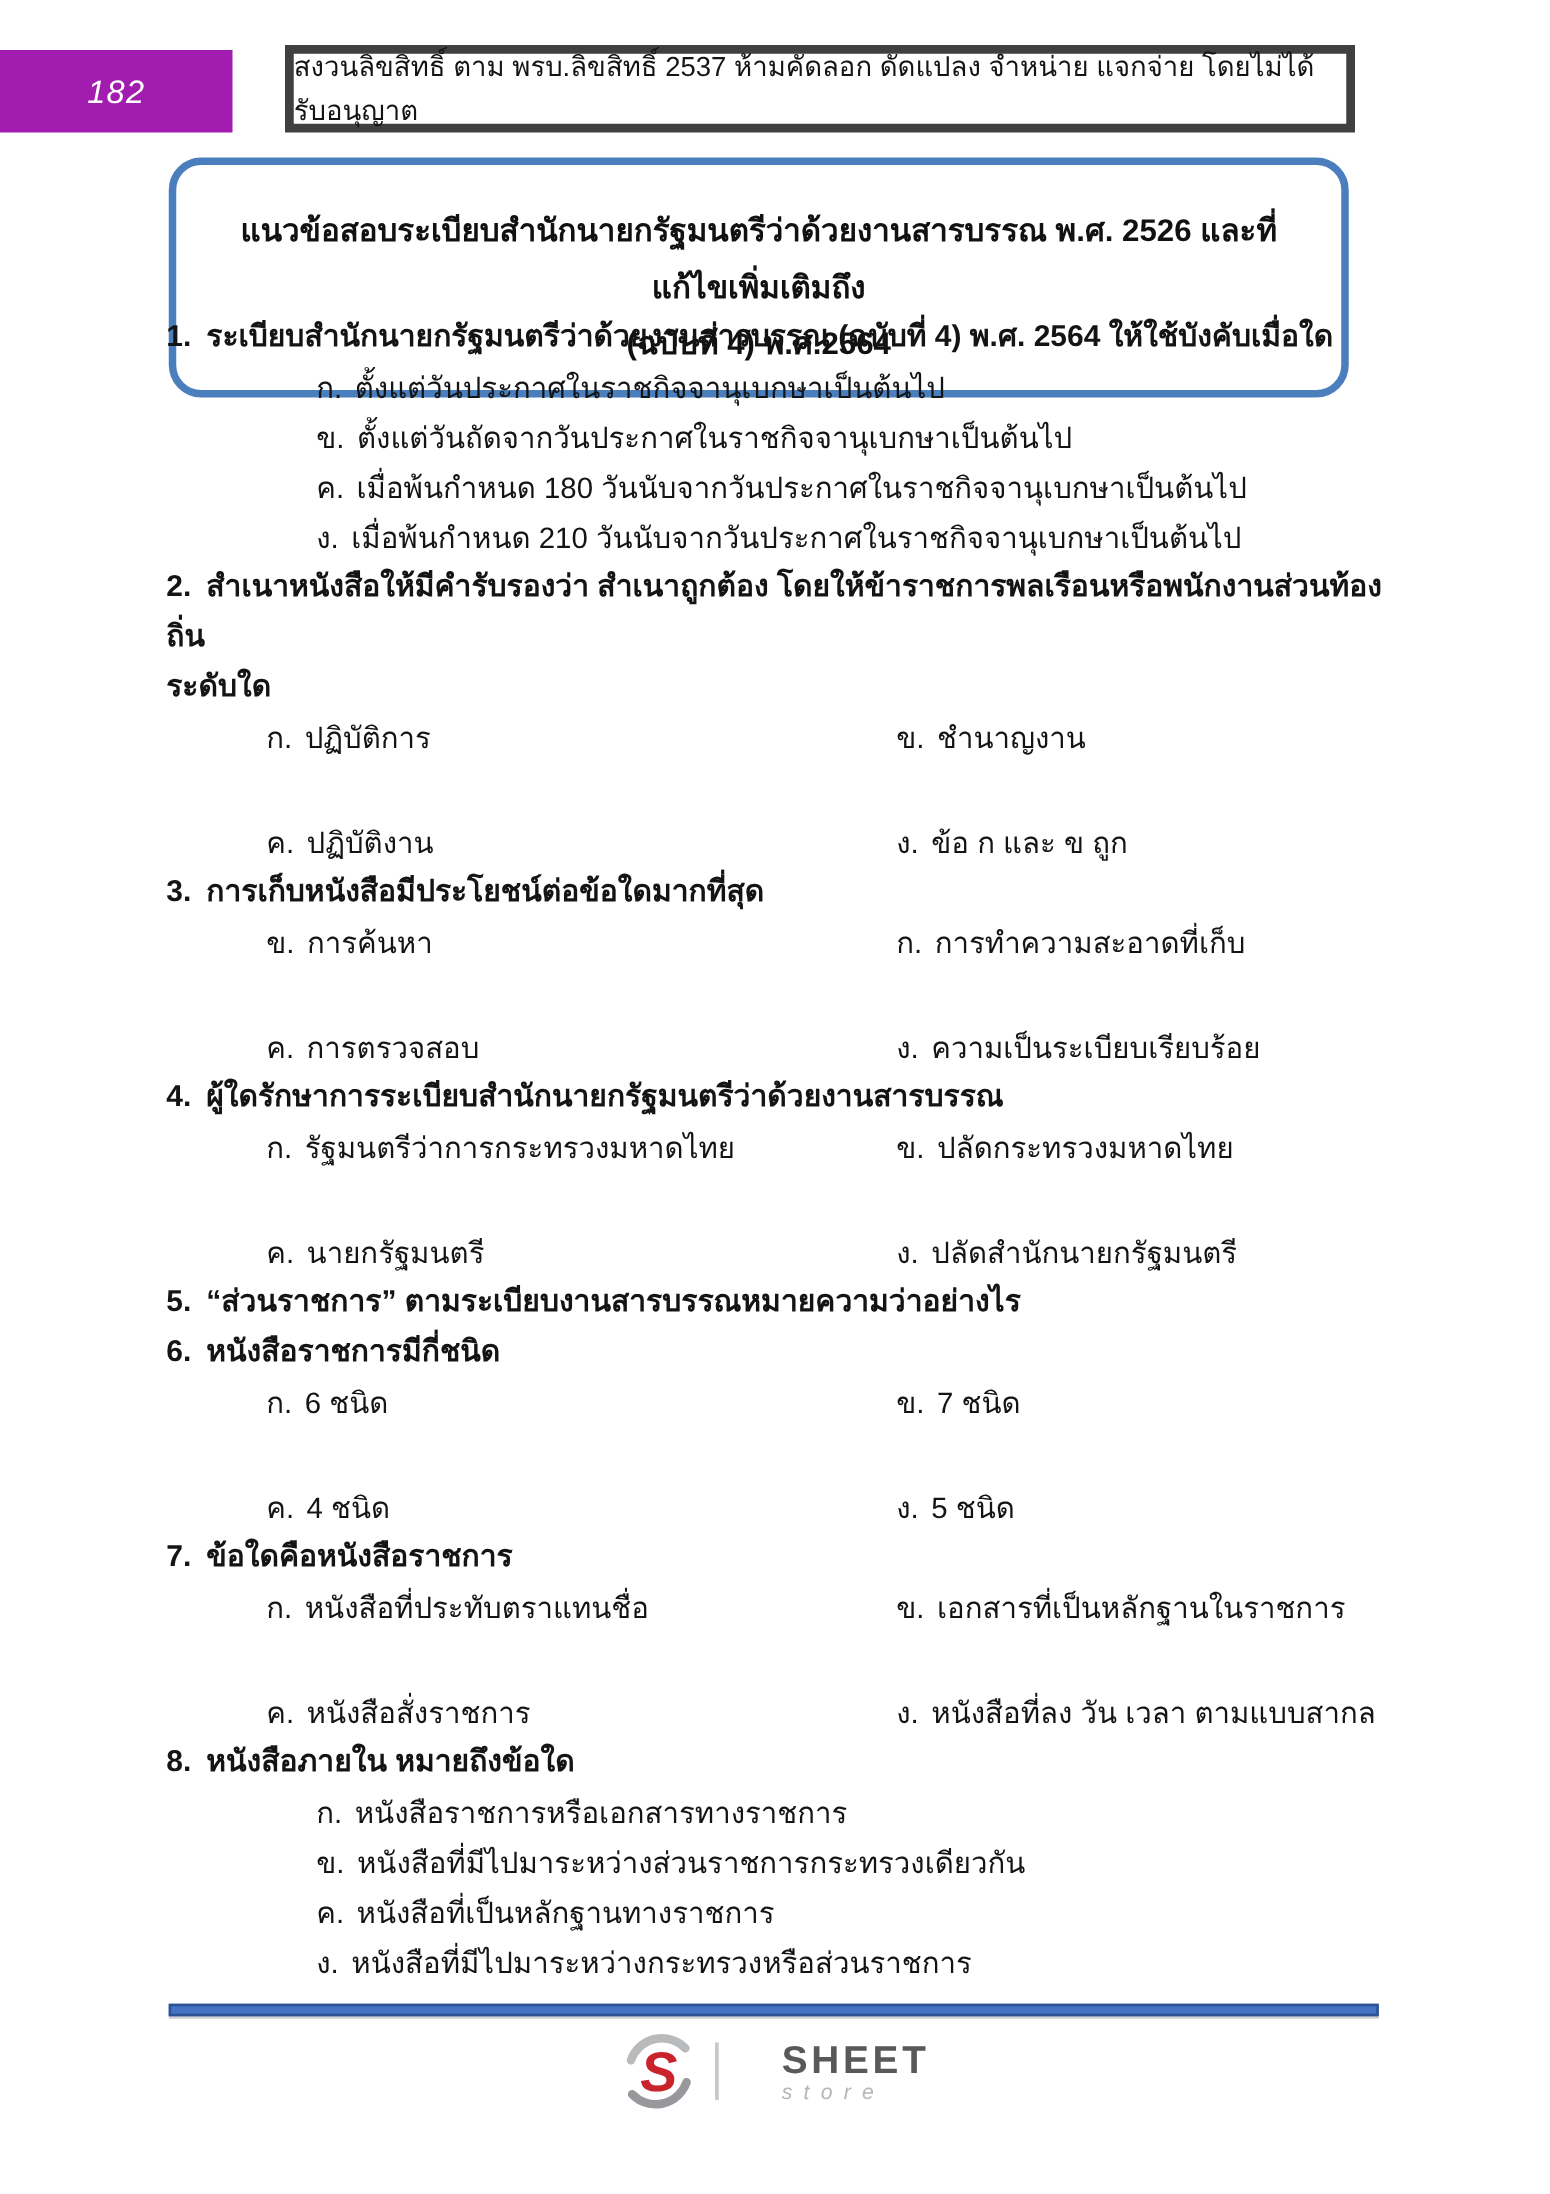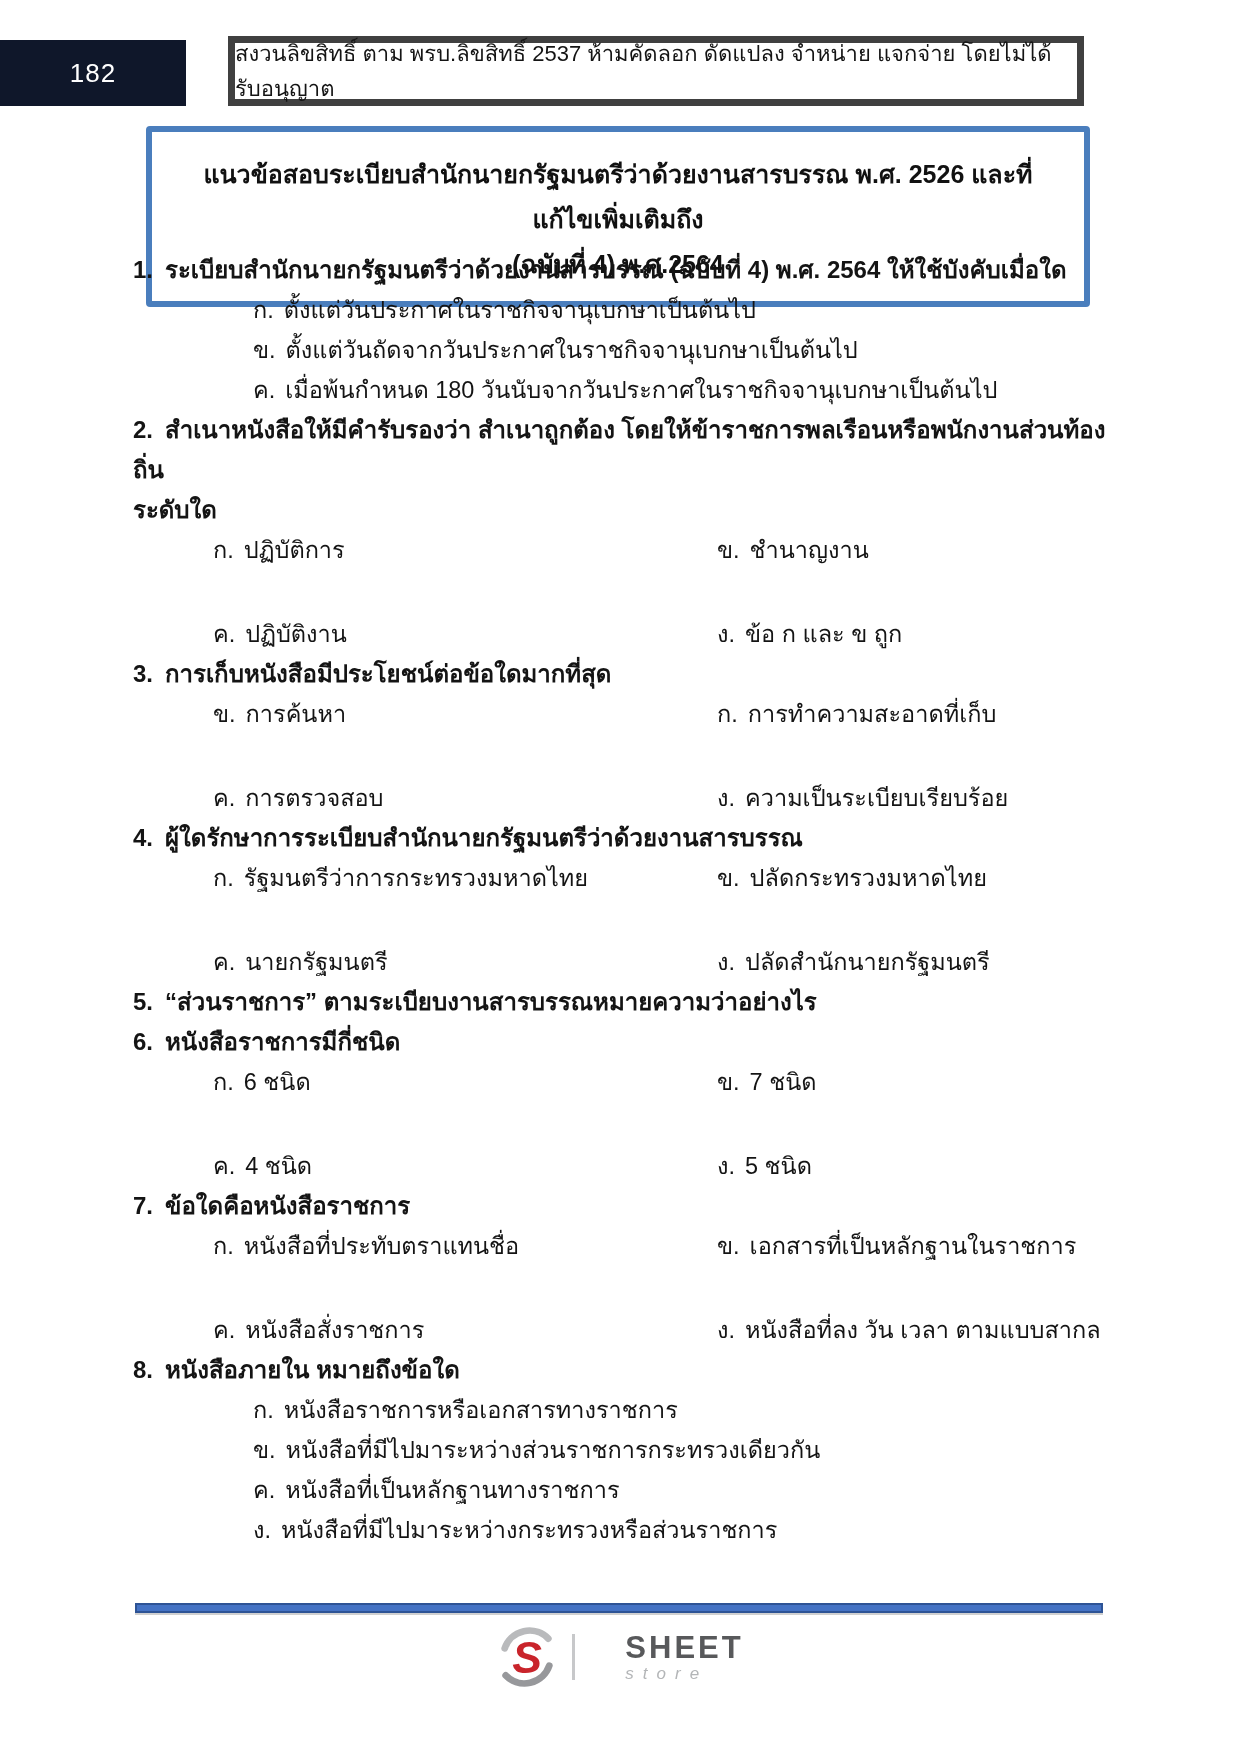--- a/index.html
+++ b/index.html
@@ -2,36 +2,35 @@
 <html><head>
 <meta charset="utf-8">
 <style>
   html,body{margin:0;padding:0;}
   body{
     width:1240px;height:1755px;background:#ffffff;position:relative;
     font-family:"Liberation Sans",sans-serif;color:#141414;overflow:hidden;
   }
   
   .page-number-box{
-    position:absolute;left:0;top:40px;width:186px;height:66px;background:#0f172a;
-    display:flex;align-items:center;justify-content:center;
+    position:absolute;left:0;top:40px;width:186px;height:66px;background:#a21caf;
+    display:flex;align-items:center;justify-content:center;font-style:italic;
   }
   .page-number-box span{color:#fff;font-size:26px;letter-spacing:1px;}
   .copyright-box{
     position:absolute;left:228px;top:36px;width:856px;height:70px;
     border:7px solid #404040;box-sizing:border-box;background:#fff;
     display:flex;align-items:center;justify-content:center;
   }
   .copyright-box span{font-size:22px;color:#141414;}
   
   .title-box{
     position:absolute;left:135px;top:126px;width:944px;box-sizing:border-box;
-    border:6px solid #4a7ebd;border-radius:4px;padding:20px 28px 14px 28px;
+    border:6px solid #4a7ebd;border-radius:26px;padding:31px 28px 14px 28px;
     text-align:center;
-    margin-left:11px;
   }
   .title-box .t-line{font-weight:bold;font-size:25px;line-height:45px;color:#111;}
   
   .questions{position:absolute;left:133px;top:250px;width:980px;}
   .question{margin:0;}
   .q-text{font-weight:bold;font-size:24px;line-height:40px;white-space:pre-line;}
   .q-num{margin-right:12px;}
   .q-options{font-size:23.5px;}
   .q-options.list{margin-left:120px;}
   .q-options.grid{display:grid;grid-template-columns:460px 1fr;margin-left:80px;gap:44px;}
@@ -68,20 +67,21 @@
   <div class="t-line">(ฉบับที่ 4) พ.ศ.2564</div>
 </div>
 
 <div class="questions" id="questions">
     <div class="question">
       <div class="q-text"><span class="q-num">1.</span><span>ระเบียบสำนักนายกรัฐมนตรีว่าด้วยงานสารบรรณ  (ฉบับที่ 4) พ.ศ. 2564 ให้ใช้บังคับเมื่อใด</span></div>
       <div class="q-options list">
         <div class="option"><span class="opt-label">ก.</span><span>ตั้งแต่วันประกาศในราชกิจจานุเบกษาเป็นต้นไป</span></div>
         <div class="option"><span class="opt-label">ข.</span><span>ตั้งแต่วันถัดจากวันประกาศในราชกิจจานุเบกษาเป็นต้นไป</span></div>
         <div class="option"><span class="opt-label">ค.</span><span>เมื่อพ้นกำหนด 180 วันนับจากวันประกาศในราชกิจจานุเบกษาเป็นต้นไป</span></div>
+        <div class="option"><span class="opt-label">ง.</span><span>เมื่อพ้นกำหนด 210 วันนับจากวันประกาศในราชกิจจานุเบกษาเป็นต้นไป</span></div>
       </div>
     </div>
     <div class="question">
       <div class="q-text"><span class="q-num">2.</span><span>สำเนาหนังสือให้มีคำรับรองว่า  สำเนาถูกต้อง โดยให้ข้าราชการพลเรือนหรือพนักงานส่วนท้องถิ่น
 ระดับใด</span></div>
       <div class="q-options grid">
         <div class="option"><span class="opt-label">ก.</span><span>ปฏิบัติการ</span></div>
         <div class="option"><span class="opt-label">ข.</span><span>ชำนาญงาน</span></div>
         <div class="option"><span class="opt-label">ค.</span><span>ปฏิบัติงาน</span></div>
         <div class="option"><span class="opt-label">ง.</span><span>ข้อ ก และ ข ถูก</span></div>

